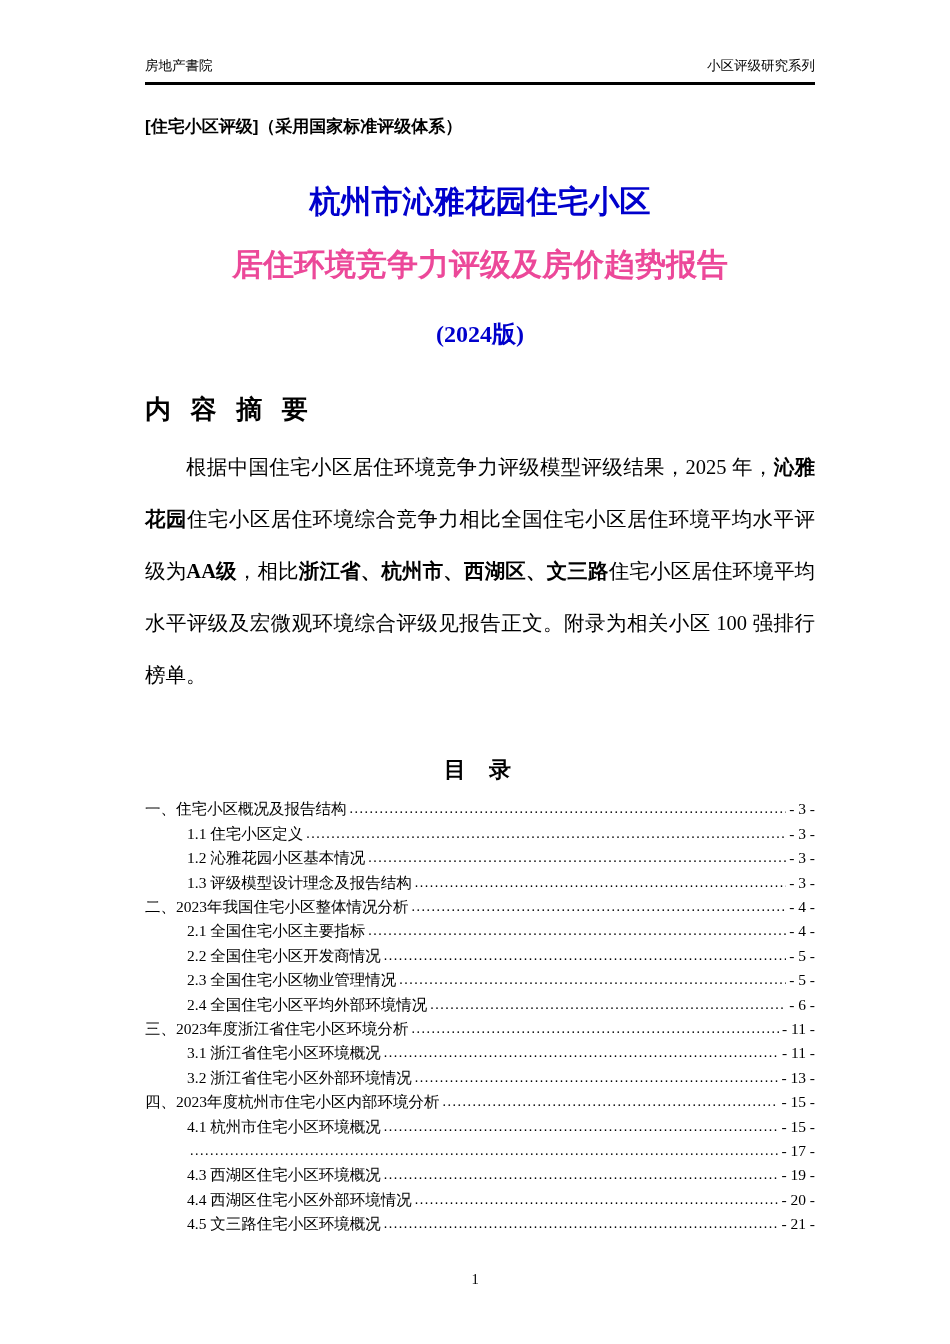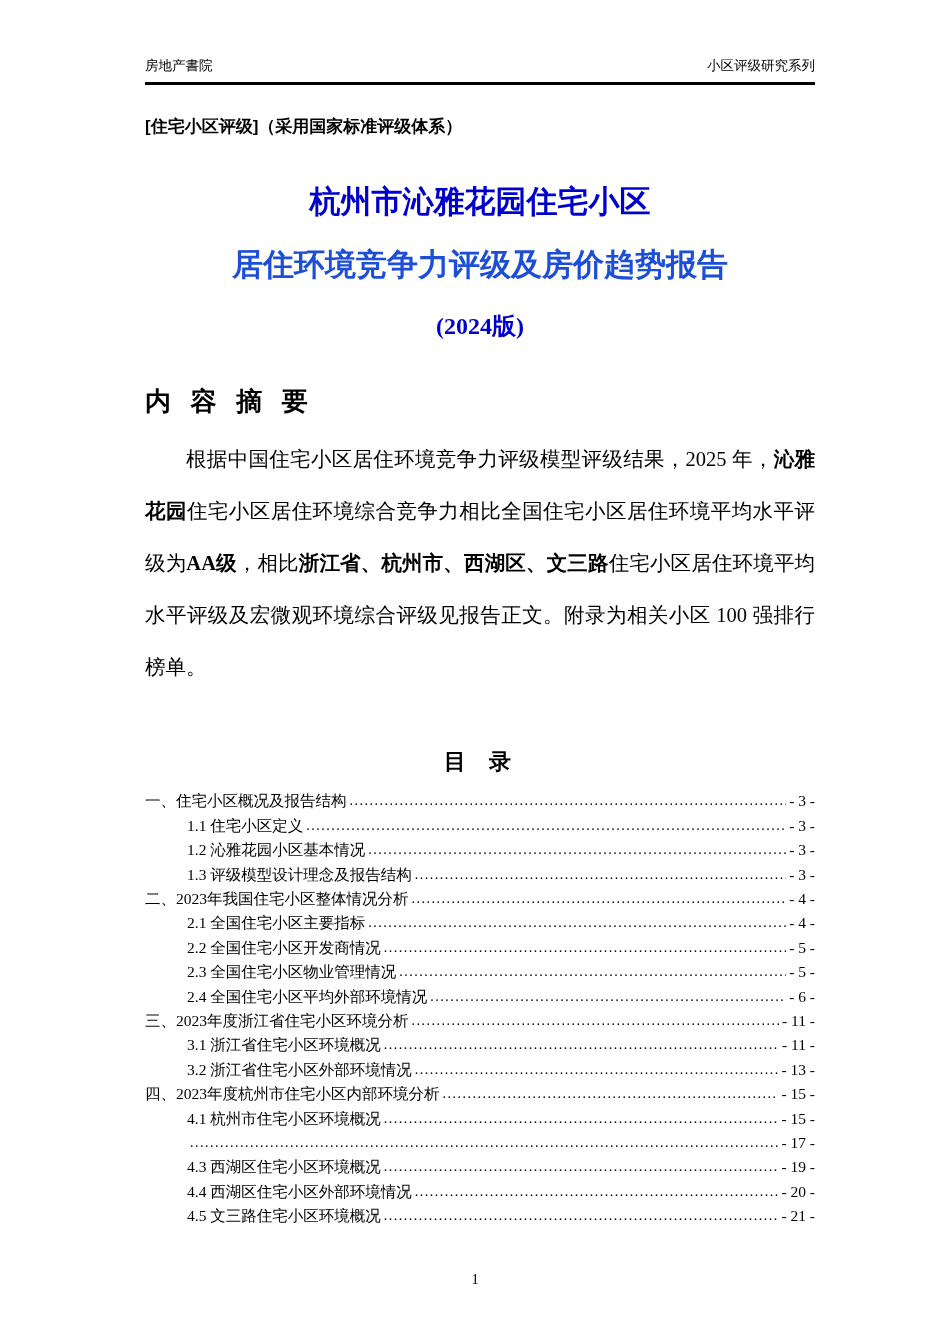--- a/index.html
+++ b/index.html
@@ -35,21 +35,21 @@
   .title-line {
     font-size: 31px;
     font-weight: bold;
     line-height: 1.15;
     font-family: "Liberation Sans", "DejaVu Sans", sans-serif;
   }
   .title-line + .title-line { margin-top: 27px; }
   .title-version {
     font-size: 24px;
     font-weight: bold;
-    margin-top: 28px;
+    margin-top: 36px;
     font-family: "Liberation Serif", "DejaVu Serif", serif;
   }
 
   .abstract-heading {
     text-align: left;
     font-size: 26px;
     font-weight: bold;
     margin-top: 42px;
     letter-spacing: 2px;
     font-family: Liberation Mono, monospace;
@@ -106,21 +106,21 @@
 
   <div class="header">
     <span>房地产書院</span>
     <span>小区评级研究系列</span>
   </div>
 
   <div class="bracket-line">[住宅小区评级]（采用国家标准评级体系）</div>
 
   <div class="title-block">
     <div class="title-line" style="color: rgb(0, 0, 204);">杭州市沁雅花园住宅小区</div>
-    <div class="title-line" style="color: #1d4ed8;">居住环境竞争力评级及房价趋势报告</div>
+    <div class="title-line" style="color: #ec4899;">居住环境竞争力评级及房价趋势报告</div>
     <div class="title-version" style="color: rgb(0, 0, 204);">(2024版)</div>
   </div>
 
   <div class="abstract-heading">内 容 摘 要</div>
 
   <div class="abstract-paragraph"><span>根据中国住宅小区居住环境竞争力评级模型评级结果，2025 年，</span><span class="seg-bold">沁雅花园</span><span>住宅小区居住环境综合竞争力相比全国住宅小区居住环境平均水平评级为</span><span class="seg-bold">AA级</span><span>，相比</span><span class="seg-bold">浙江省、杭州市、西湖区、文三路</span><span>住宅小区居住环境平均水平评级及宏微观环境综合评级见报告正文。附录为相关小区 100 强排行榜单。</span></div>
 
   <div class="toc-heading">目  录</div>
 
   <div class="toc">

